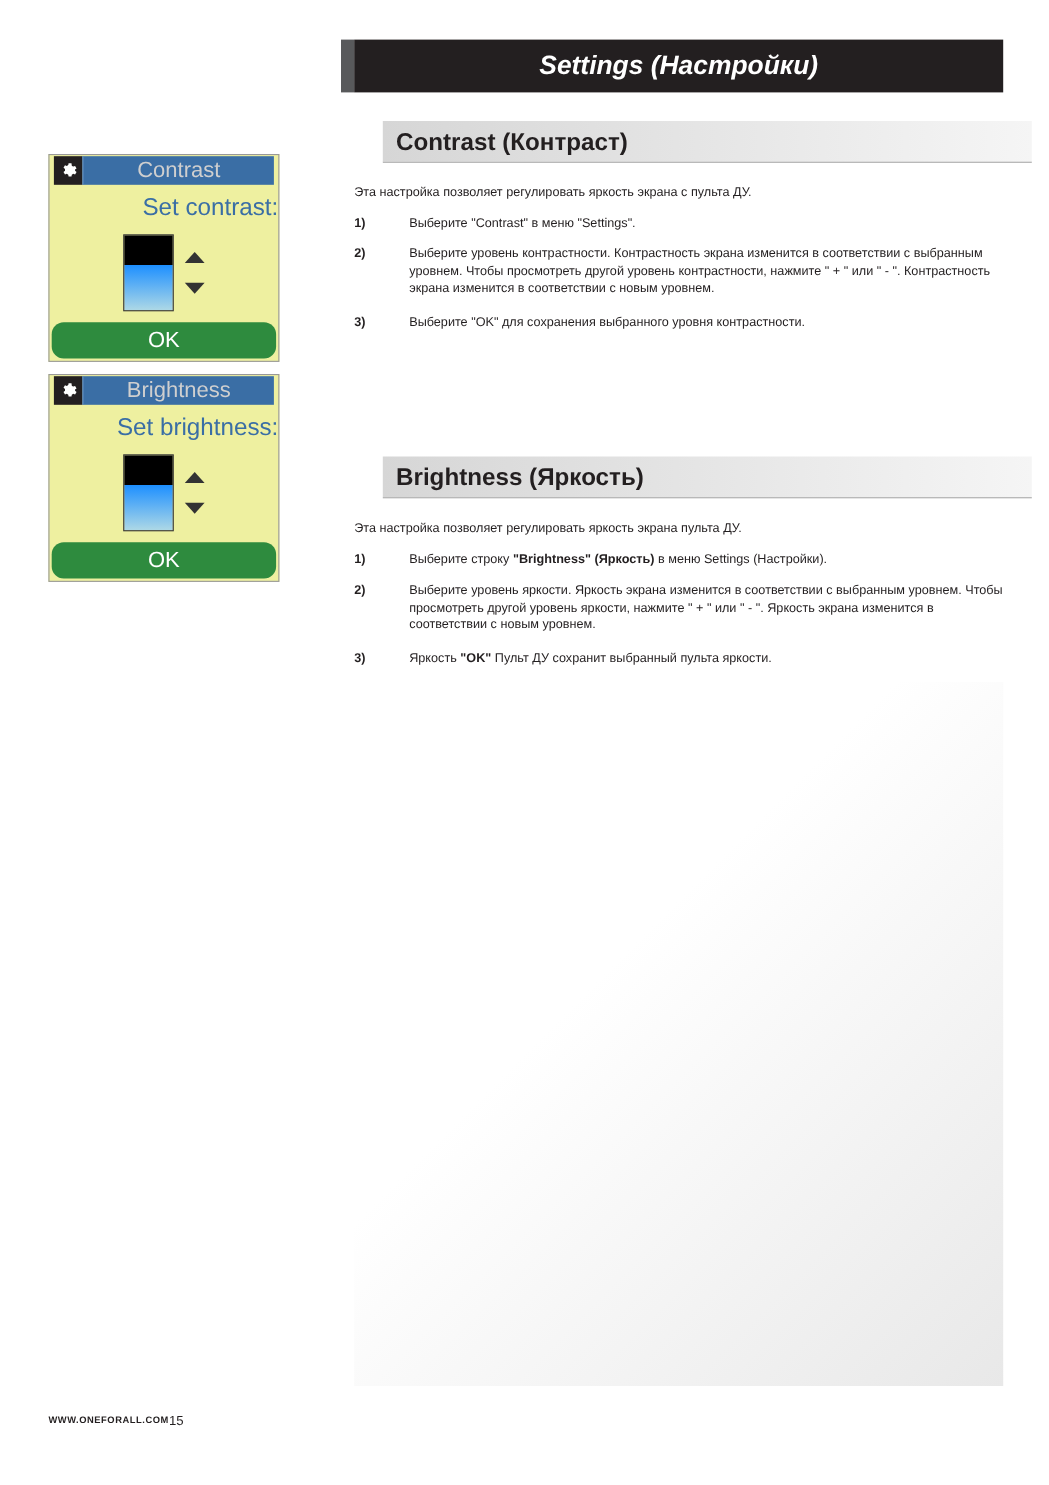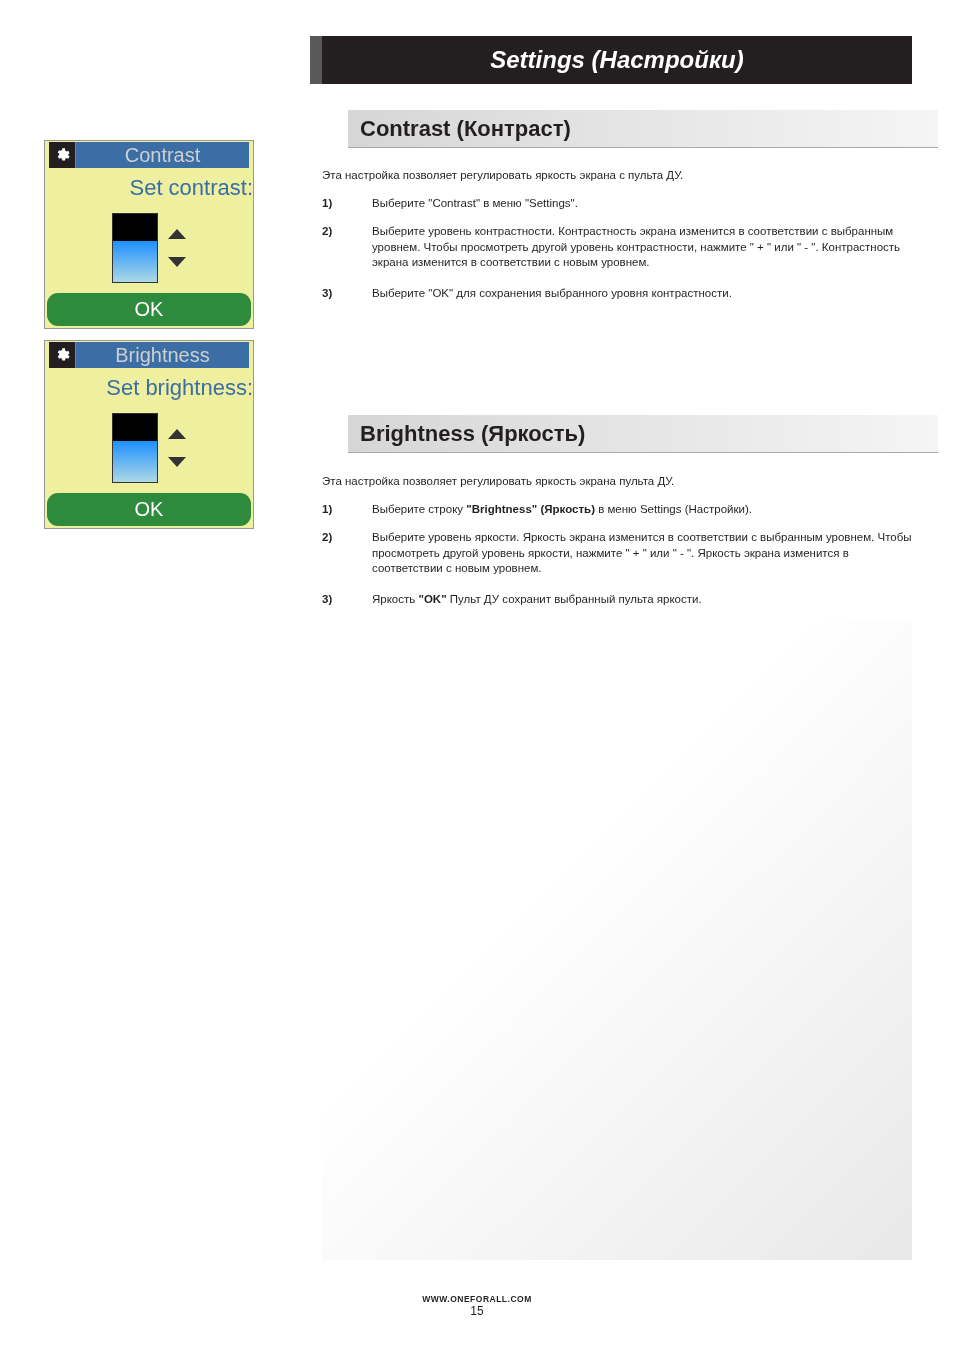--- a/index.html
+++ b/index.html
@@ -144,27 +144,26 @@
     color: #fff;
     text-align: center;
     font-size: 20px;
     padding: 5px 0;
     margin: 0 2px 2px 2px;
     border-radius: 11px;
   }
 
   .footer {
     position: absolute;
-    bottom: 32px;
+    bottom: 52px;
     left: 44px;
     right: 44px;
     display: flex;
     justify-content: flex-start;
     align-items: center;
-    flex-direction: column;
   }
   .footer-url {
     font-size: 8.5px;
     letter-spacing: 0.5px;
     font-weight: 700;
     color: #231f20;
   }
   .footer-page {
     font-size: 12px;
     color: #231f20;

